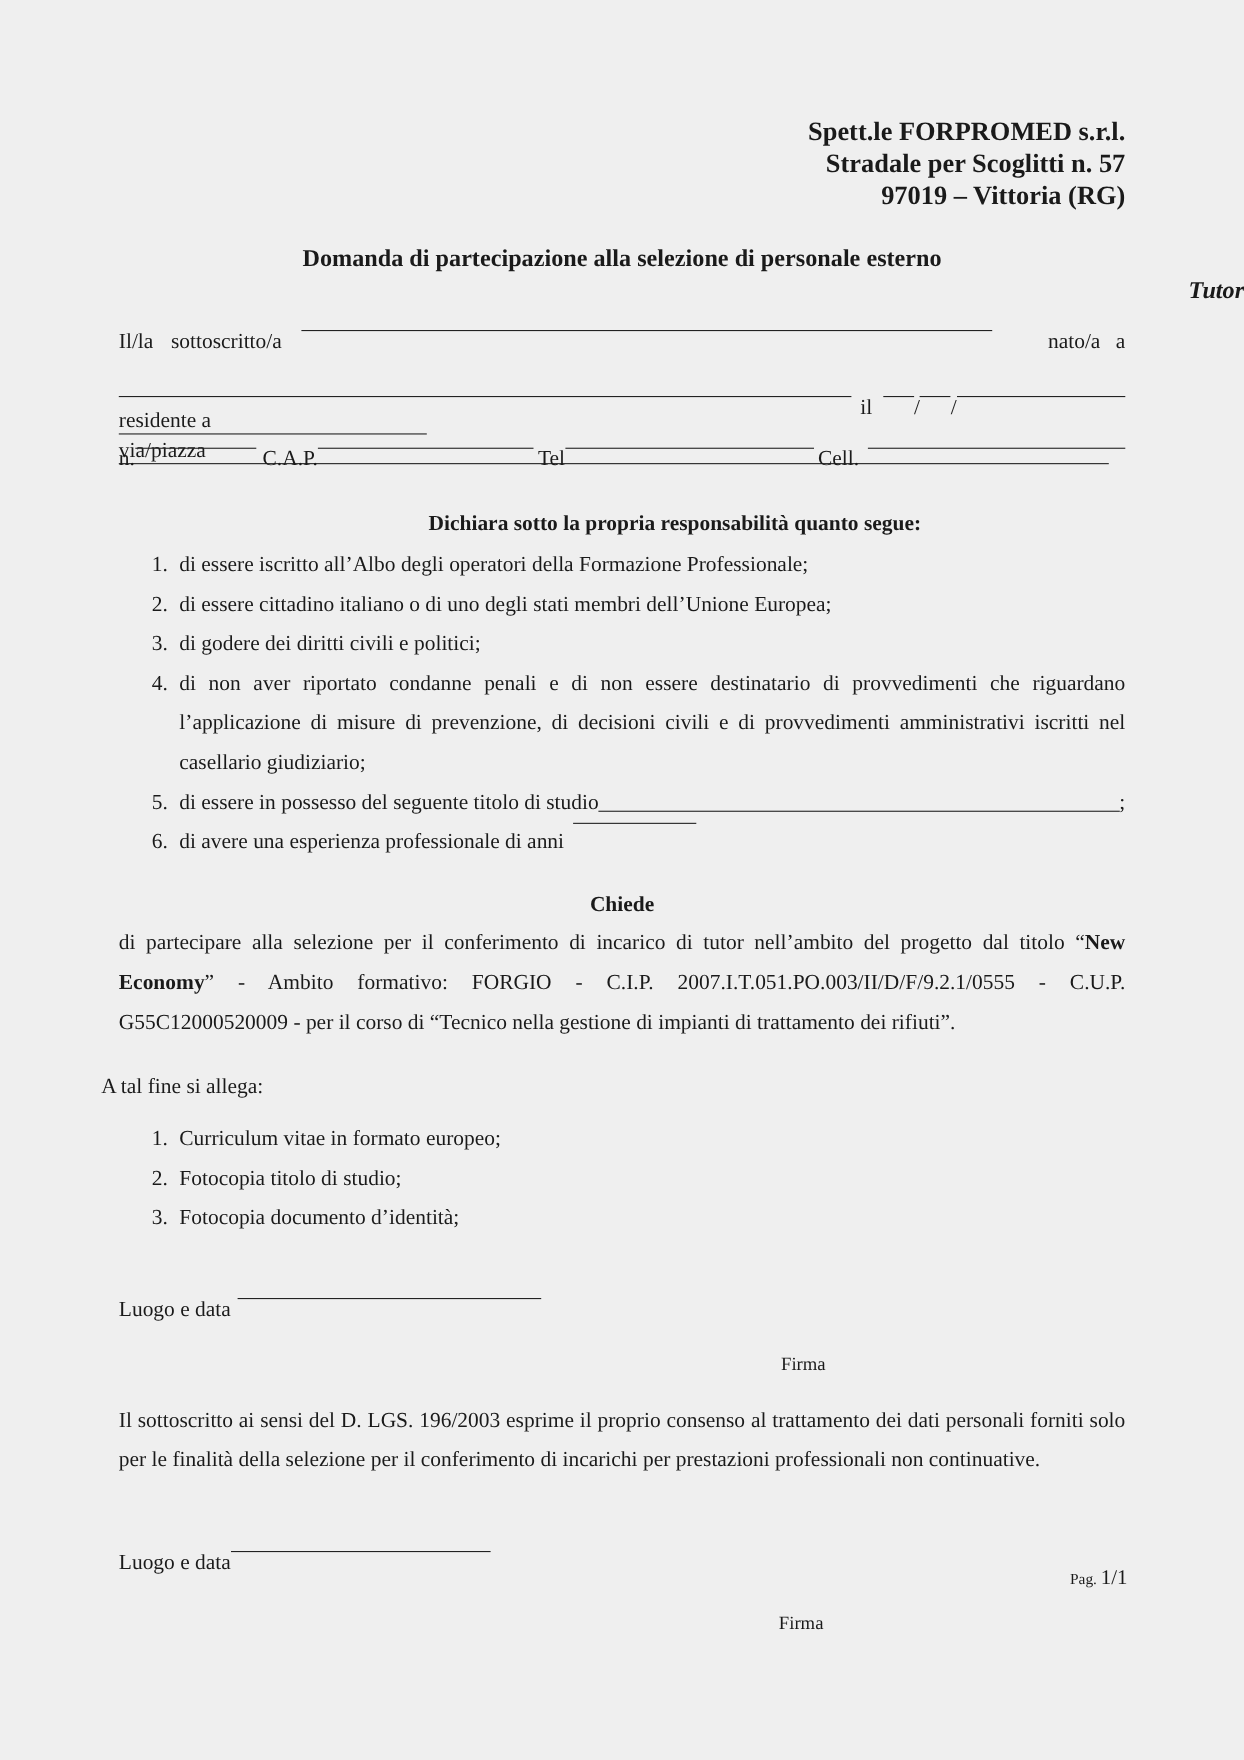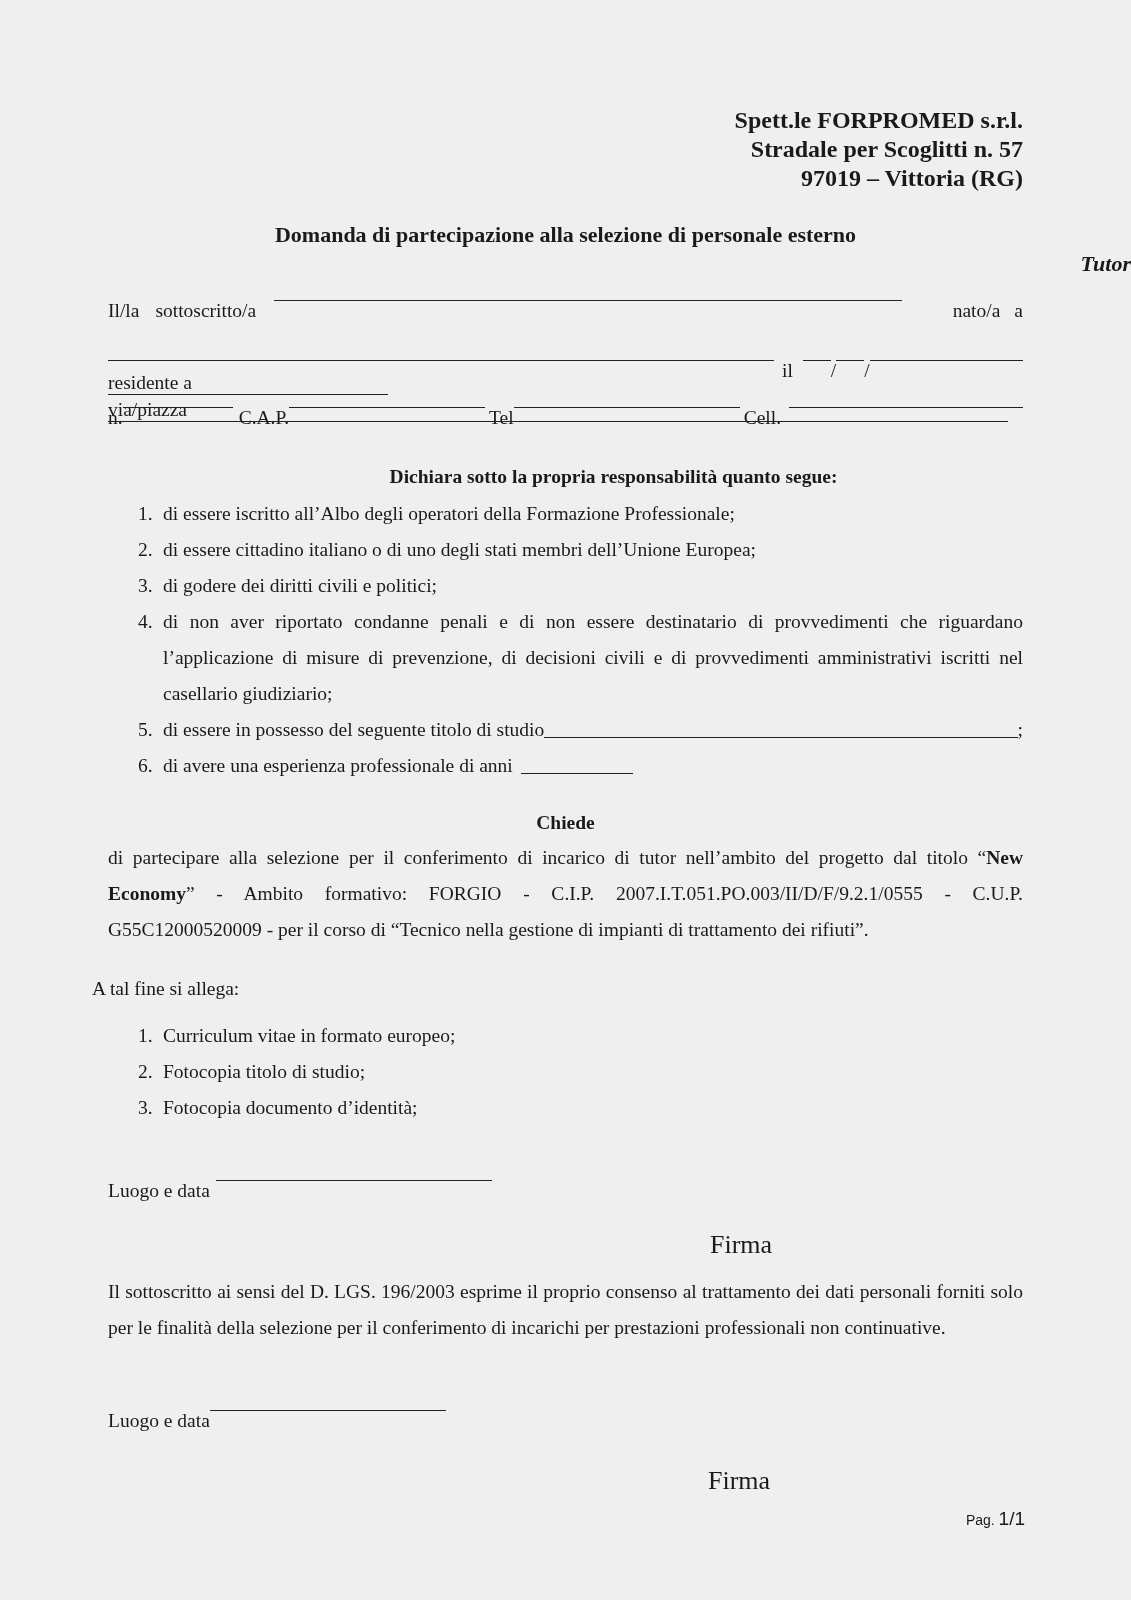--- a/index.html
+++ b/index.html
@@ -27,22 +27,22 @@
   }
   .line { left: 108px; width: 915px; display: flex; white-space: nowrap; height: 24px; }
   .blank { border-bottom: 1.5px solid #222; height: 0; margin-bottom: 4px; }
   .grow { flex: 1; }
   .sp { display: inline-block; }
   .center-heading { left: 0; width: 1131px; text-align: center; font-weight: bold; }
   .list-item { left: 138px; width: 885px; line-height: 36px; }
   .list-item .num { position: absolute; left: 0; width: 30px; }
   .list-item .txt { margin-left: 25px; display: block; text-align: justify; }
   .para { left: 108px; width: 915px; line-height: 36px; text-align: justify; }
-  .firma { font-size: 26px; }
-  .page-num { right: 106px; top: 1508px; font-family: Liberation Sans, sans-serif; font-size: 14px; text-align: right; }
+  .firma { font-size: 17px; }
+  .page-num { right: 106px; top: 1424px; font-family: Liberation Serif, serif; font-size: 14px; text-align: right; }
   .page-num .big { font-size: 19px; }
 </style>
 </head>
 <body>
 
 <div class="abs addressee">
   <div>Spett.le FORPROMED s.r.l.</div>
   <div>Stradale per Scoglitti n. 57</div>
   <div>97019 – Vittoria (RG)</div>
 </div>
@@ -118,21 +118,21 @@
 <div class="abs list-item" style="top:712px;">
   <span class="num">5.</span>
   <span class="txt" style="display:flex; align-items:flex-end; white-space:nowrap;">
     <span>di essere in possesso del seguente titolo di studio</span>
     <span class="blank grow" style="margin-bottom:10px"></span>
     <span>;</span>
   </span>
 </div>
 <div class="abs list-item" style="top:748px;">
   <span class="num">6.</span>
-  <span class="txt" style="display:flex; align-items:flex-end; white-space:nowrap;">
+  <span class="txt" style="display:flex; align-items:flex-start; white-space:nowrap;">
     <span>di avere una esperienza professionale di anni</span>
     <span class="sp" style="width:8px"></span>
     <span class="blank" style="width:112px; margin-bottom:10px"></span>
   </span>
 </div>
 
 <div class="abs center-heading" style="top:812px;">Chiede</div>
 <div class="abs para" style="top:840px;">
   <span>di partecipare alla selezione per il conferimento di incarico di tutor nell’ambito del progetto dal titolo “</span><b>New Economy</b><span>” - Ambito formativo: FORGIO - C.I.P. 2007.I.T.051.PO.003/II/D/F/9.2.1/0555 - C.U.P. G55C12000520009 - per il corso di “Tecnico nella gestione di impianti di trattamento dei rifiuti”.</span>
 </div>

